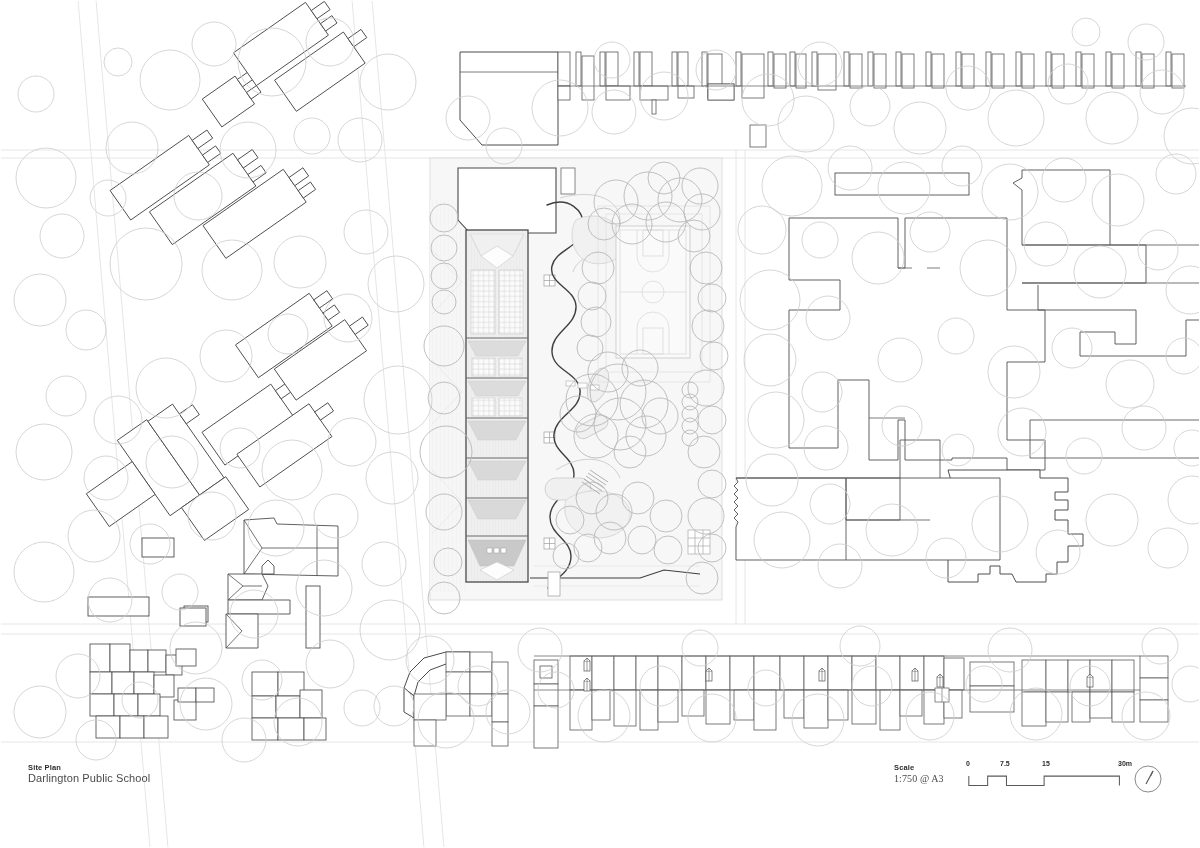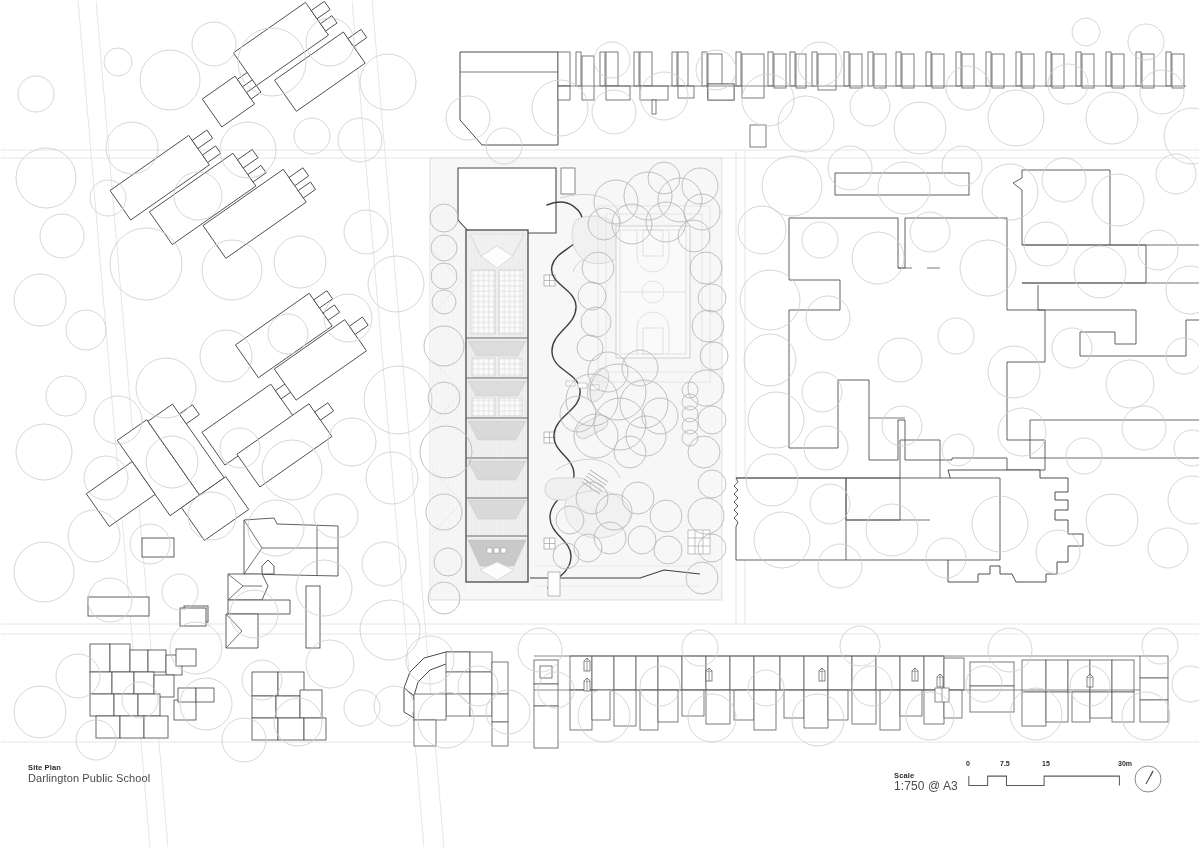--- a/index.html
+++ b/index.html
@@ -4,22 +4,22 @@
 <style>
   html,body{margin:0;padding:0;background:#ffffff;}
   body{width:1200px;height:848px;overflow:hidden;
        font-family:"Liberation Sans", sans-serif;color:#2b2b2b;}
   #sheet{position:relative;width:1173px;height:848px;background:#fdba74;padding-left:43px;}
   #plan{position:absolute;left:0;top:0;width:1200px;height:848px;}
   .titleblock{position:absolute;left:28px;top:762px;}
   .tb-title{font-size:7.5px;font-weight:bold;letter-spacing:.15px;line-height:11px;}
   .tb-sub{font-size:11px;font-weight:normal;color:#4a4a4a;letter-spacing:.1px;line-height:11px;}
   .scaleblock{position:absolute;left:894px;top:762px;}
-  .sc-title{font-size:7.5px;font-weight:bold;letter-spacing:.15px;line-height:11px;margin-top:8px;}
-  .sc-sub{font-size:12px;color:#4a4a4a;letter-spacing:.1px;line-height:11px;}
+  .sc-title{font-size:7.5px;font-weight:bold;letter-spacing:.15px;line-height:11px;}
+  .sc-sub{font-size:10px;color:#4a4a4a;letter-spacing:.1px;line-height:11px;font-family:Liberation Serif, serif;}
   .scalebar{position:absolute;left:966px;top:760px;width:160px;height:36px;}
   .sb-labels{position:absolute;left:966px;top:760px;width:170px;height:12px;}
   .sb-lab{position:absolute;font-size:7px;font-weight:bold;color:#2b2b2b;}
   .northblock{position:absolute;left:1131px;top:762px;width:34px;height:34px;}
 </style>
 </head>
 <body>
 
 <div id="sheet">
 

